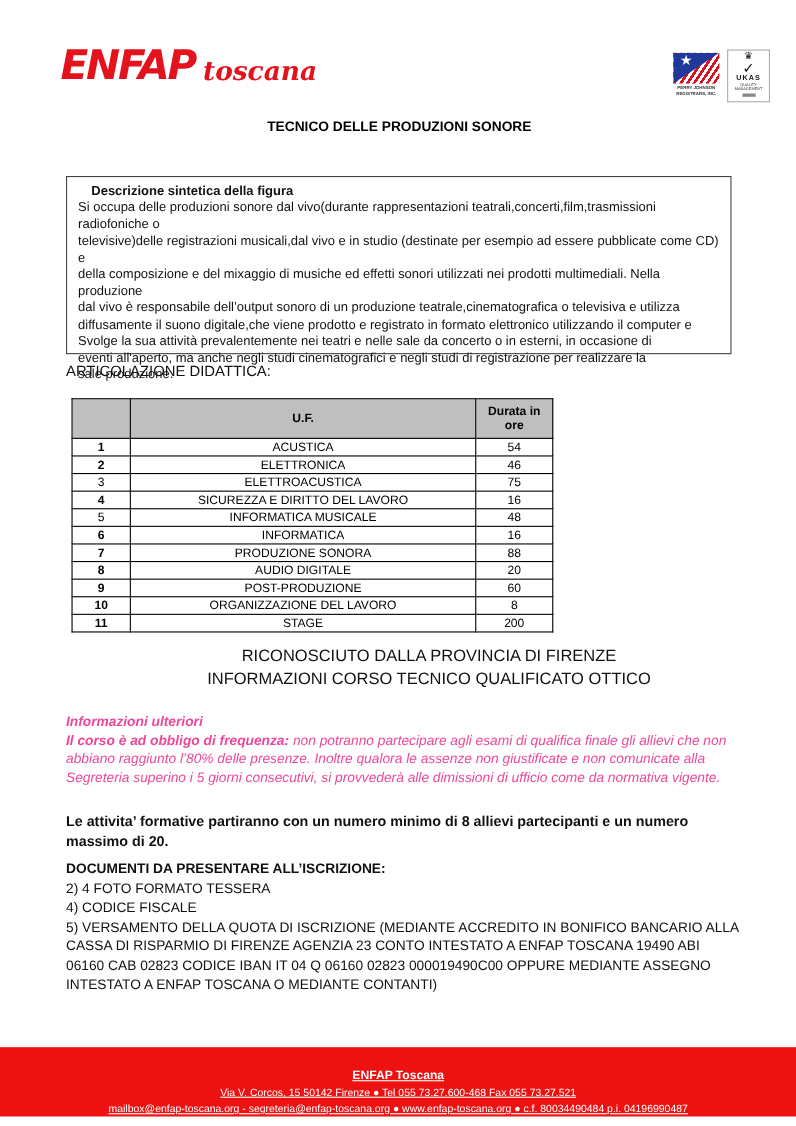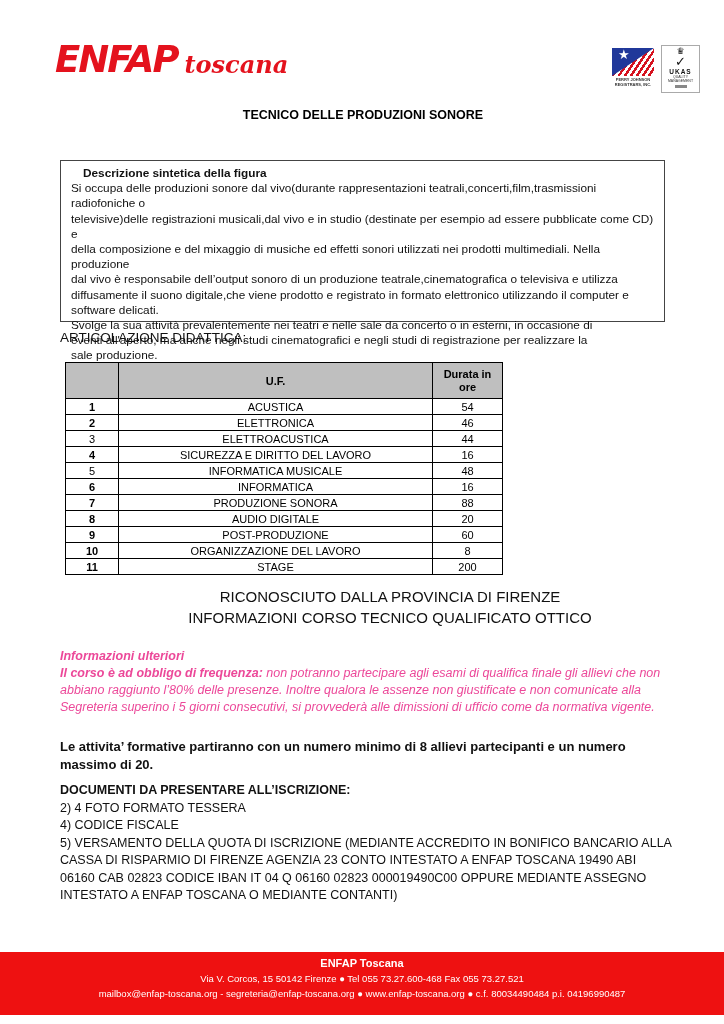--- a/index.html
+++ b/index.html
@@ -110,21 +110,21 @@
   
   .documenti {
     position:absolute; left:60px; top:782px; width:614px;
     font-size:12.5px; line-height:17.5px; color:#111;
   }
   .documenti .d-title { font-weight:bold; }
 
   
   .footer {
     position:absolute; left:0; top:952px; width:724px; height:63px;
-    background:#ee1111; color:#ffffff; text-align:center; padding-top:4px;
+    background:#ee1111; color:#ffffff; text-align:center; padding-top:19px;text-decoration:underline;
   }
   .footer .f-name { font-weight:bold; font-size:11px; line-height:15px; }
   .footer .f-line { font-size:9.5px; line-height:15px; }
 </style>
 </head>
 <body>
 
 <div class="logo-wrap">
   <span class="logo-main">ENFAP</span>
   <span class="logo-sub">toscana</span>
@@ -149,21 +149,20 @@
 
 <div class="doc-title">TECNICO DELLE PRODUZIONI SONORE</div>
 
 <div class="desc-box">
   <div class="desc-heading">Descrizione sintetica della figura</div>
   <div>Si occupa delle produzioni sonore dal vivo(durante rappresentazioni teatrali,concerti,film,trasmissioni radiofoniche o</div>
   <div>televisive)delle registrazioni musicali,dal vivo e in studio (destinate per esempio ad essere pubblicate come CD) e</div>
   <div>della composizione e del mixaggio di musiche ed effetti sonori utilizzati nei prodotti multimediali. Nella produzione</div>
   <div>dal vivo è responsabile dell’output sonoro di un produzione teatrale,cinematografica o televisiva e utilizza</div>
   <div>diffusamente il suono digitale,che viene prodotto e registrato in formato elettronico utilizzando il computer e</div>
-  <div>software delicati.</div>
   <div>Svolge la sua attività prevalentemente nei teatri e nelle sale da concerto o in esterni, in occasione di</div>
   <div>eventi all'aperto, ma anche negli studi cinematografici e negli studi di registrazione per realizzare la</div>
   <div>sale produzione.</div>
 </div>
 
 <div class="sec-articolazione">ARTICOLAZIONE DIDATTICA:</div>
 
 <table class="uf-table">
   <colgroup>
       <col class="col-n">
@@ -185,21 +184,21 @@
       <td>54</td>
     </tr>
     <tr>
       <td class="cell-n">2</td>
       <td>ELETTRONICA</td>
       <td>46</td>
     </tr>
     <tr>
       <td class="cell-n normal">3</td>
       <td>ELETTROACUSTICA</td>
-      <td>44</td>
+      <td>75</td>
     </tr>
     <tr>
       <td class="cell-n">4</td>
       <td>SICUREZZA E DIRITTO DEL LAVORO</td>
       <td>16</td>
     </tr>
     <tr>
       <td class="cell-n normal">5</td>
       <td>INFORMATICA MUSICALE</td>
       <td>48</td>

